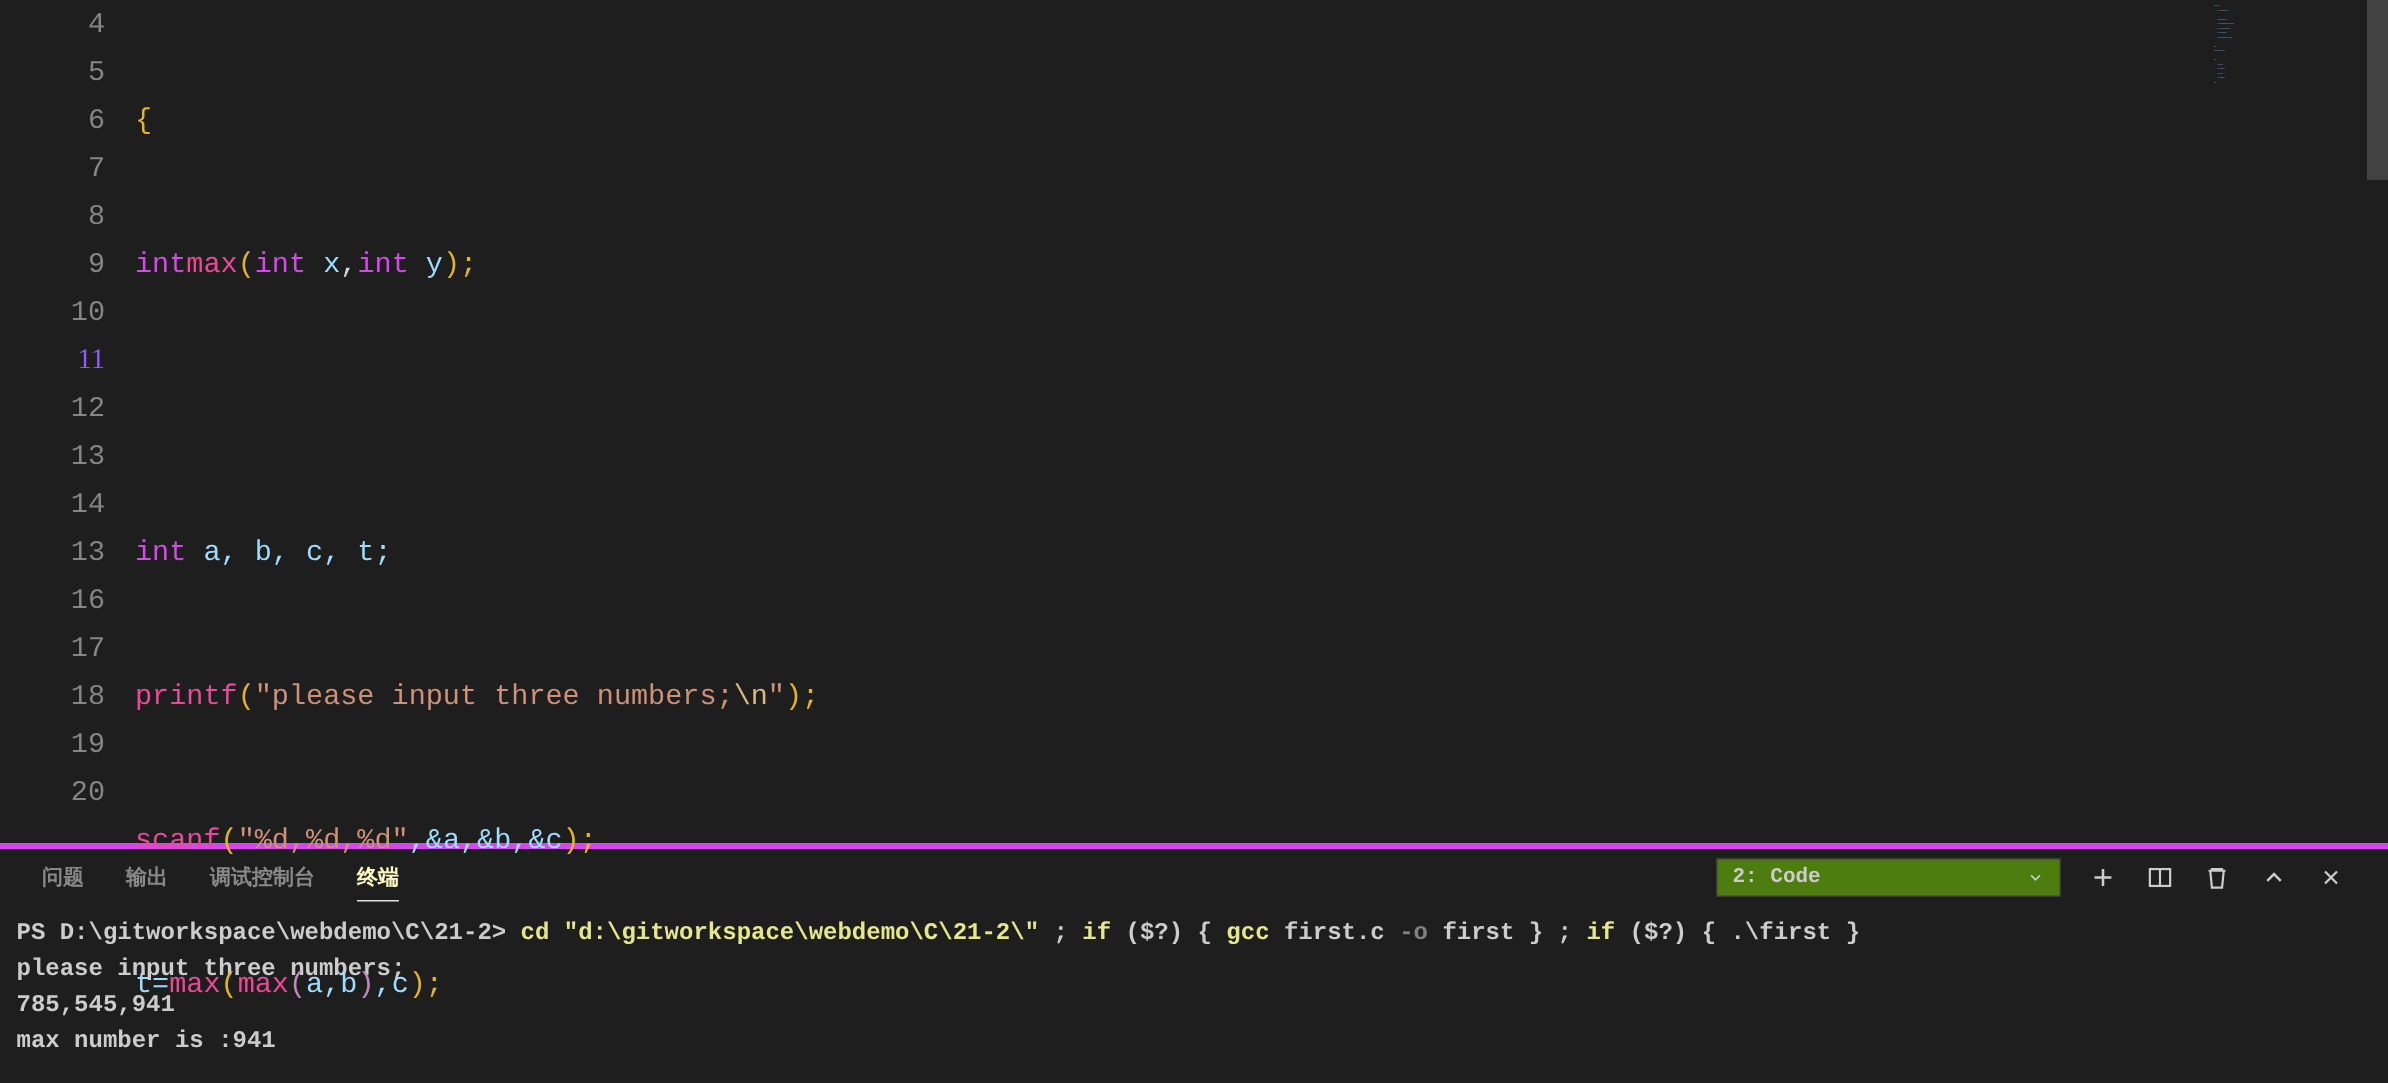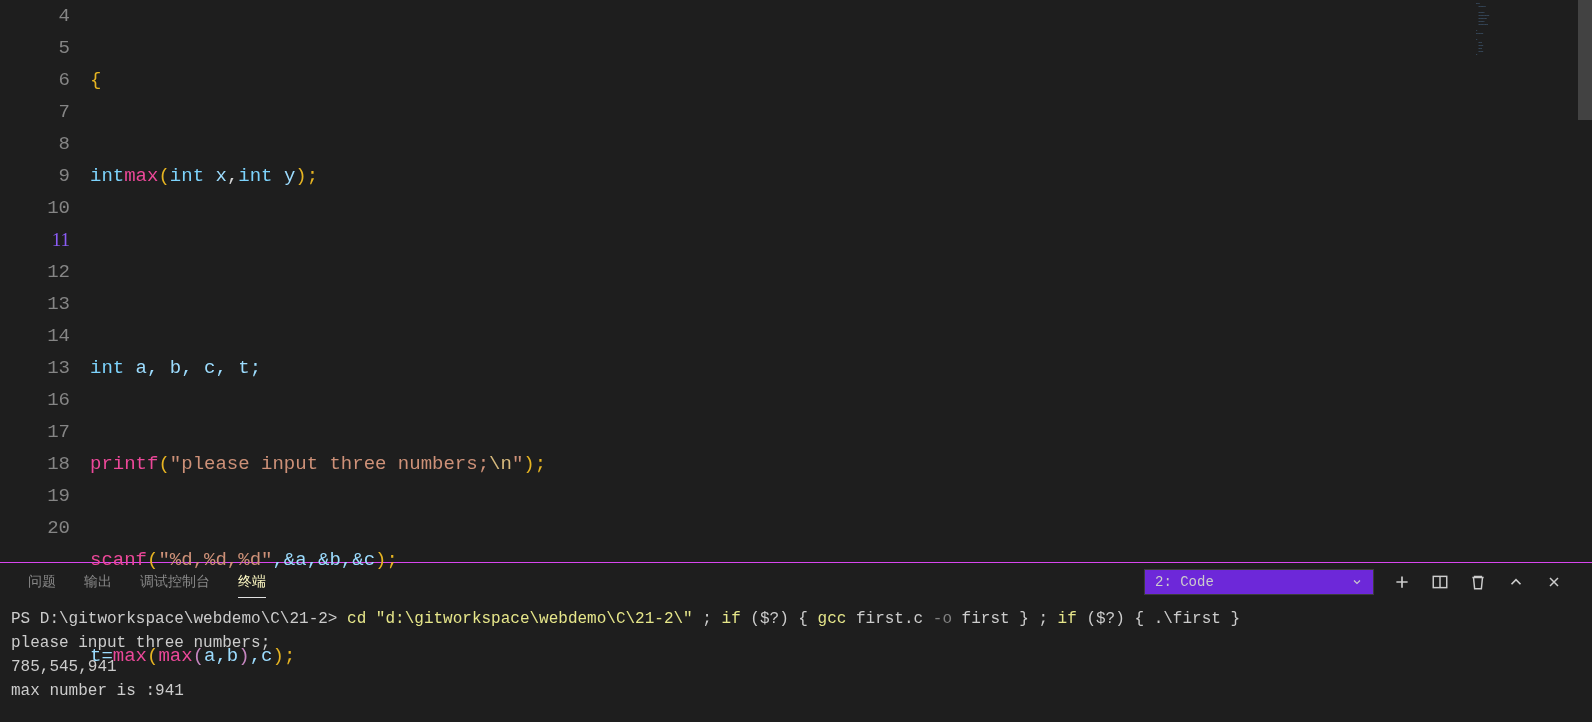--- a/index.html
+++ b/index.html
@@ -40,21 +40,21 @@
       font-size: 19px;
       line-height: 32px;
       white-space: pre;
       position: relative;
     }
     .code-line {
       height: 32px;
       display: flex;
       align-items: center;
     }
-    .tok-kw { color: #7dd3fc; text-align: right; }
+    .tok-kw { color: #d946ef; text-align: right; }
     .tok-fn { color: #ec4899; text-align: center; }
     .tok-str { color: #ce9178; }
     .tok-esc { color: #d7ba7d; }
     .tok-var { color: #9cdcfe; }
     .tok-paren { color: #e6b422; }
     .tok-paren2 { color: #c586c0; }
 
     .minimap {
       width: 120px;
       background: #1e1e1e;
@@ -74,22 +74,23 @@
       top: 2px;
       left: 4px;
       right: 16px;
       font-size: 2px;
       line-height: 3px;
       color: #4a6a8a;
     }
 
     .panel {
       height: 160px;
-      border-top: 1px solid #d946ef;
+      border-top: 4px solid #d946ef;
       background: #1e1e1e;
+      font-weight: bold;
     }
     .panel-tabs {
       display: flex;
       align-items: center;
       height: 38px;
       padding: 0 28px;
       font-size: 14px;
       color: #888;
     }
     .tab {
@@ -101,21 +102,21 @@
       color: #fef9c3;
       border-bottom: 1px solid #e0e0e0;
     }
     .panel-right {
       margin-left: auto;
       display: flex;
       align-items: center;
       gap: 18px;
     }
     .terminal-selector {
-      background: #6d28d9;
+      background: #4d7c0f;
       border: 1px solid #3c3c3c;
       color: #ccc;
       font-size: 14px;
       padding: 4px 10px;
       width: 230px;
       display: flex;
       justify-content: space-between;
       align-items: center;
       cursor: pointer;
     }

